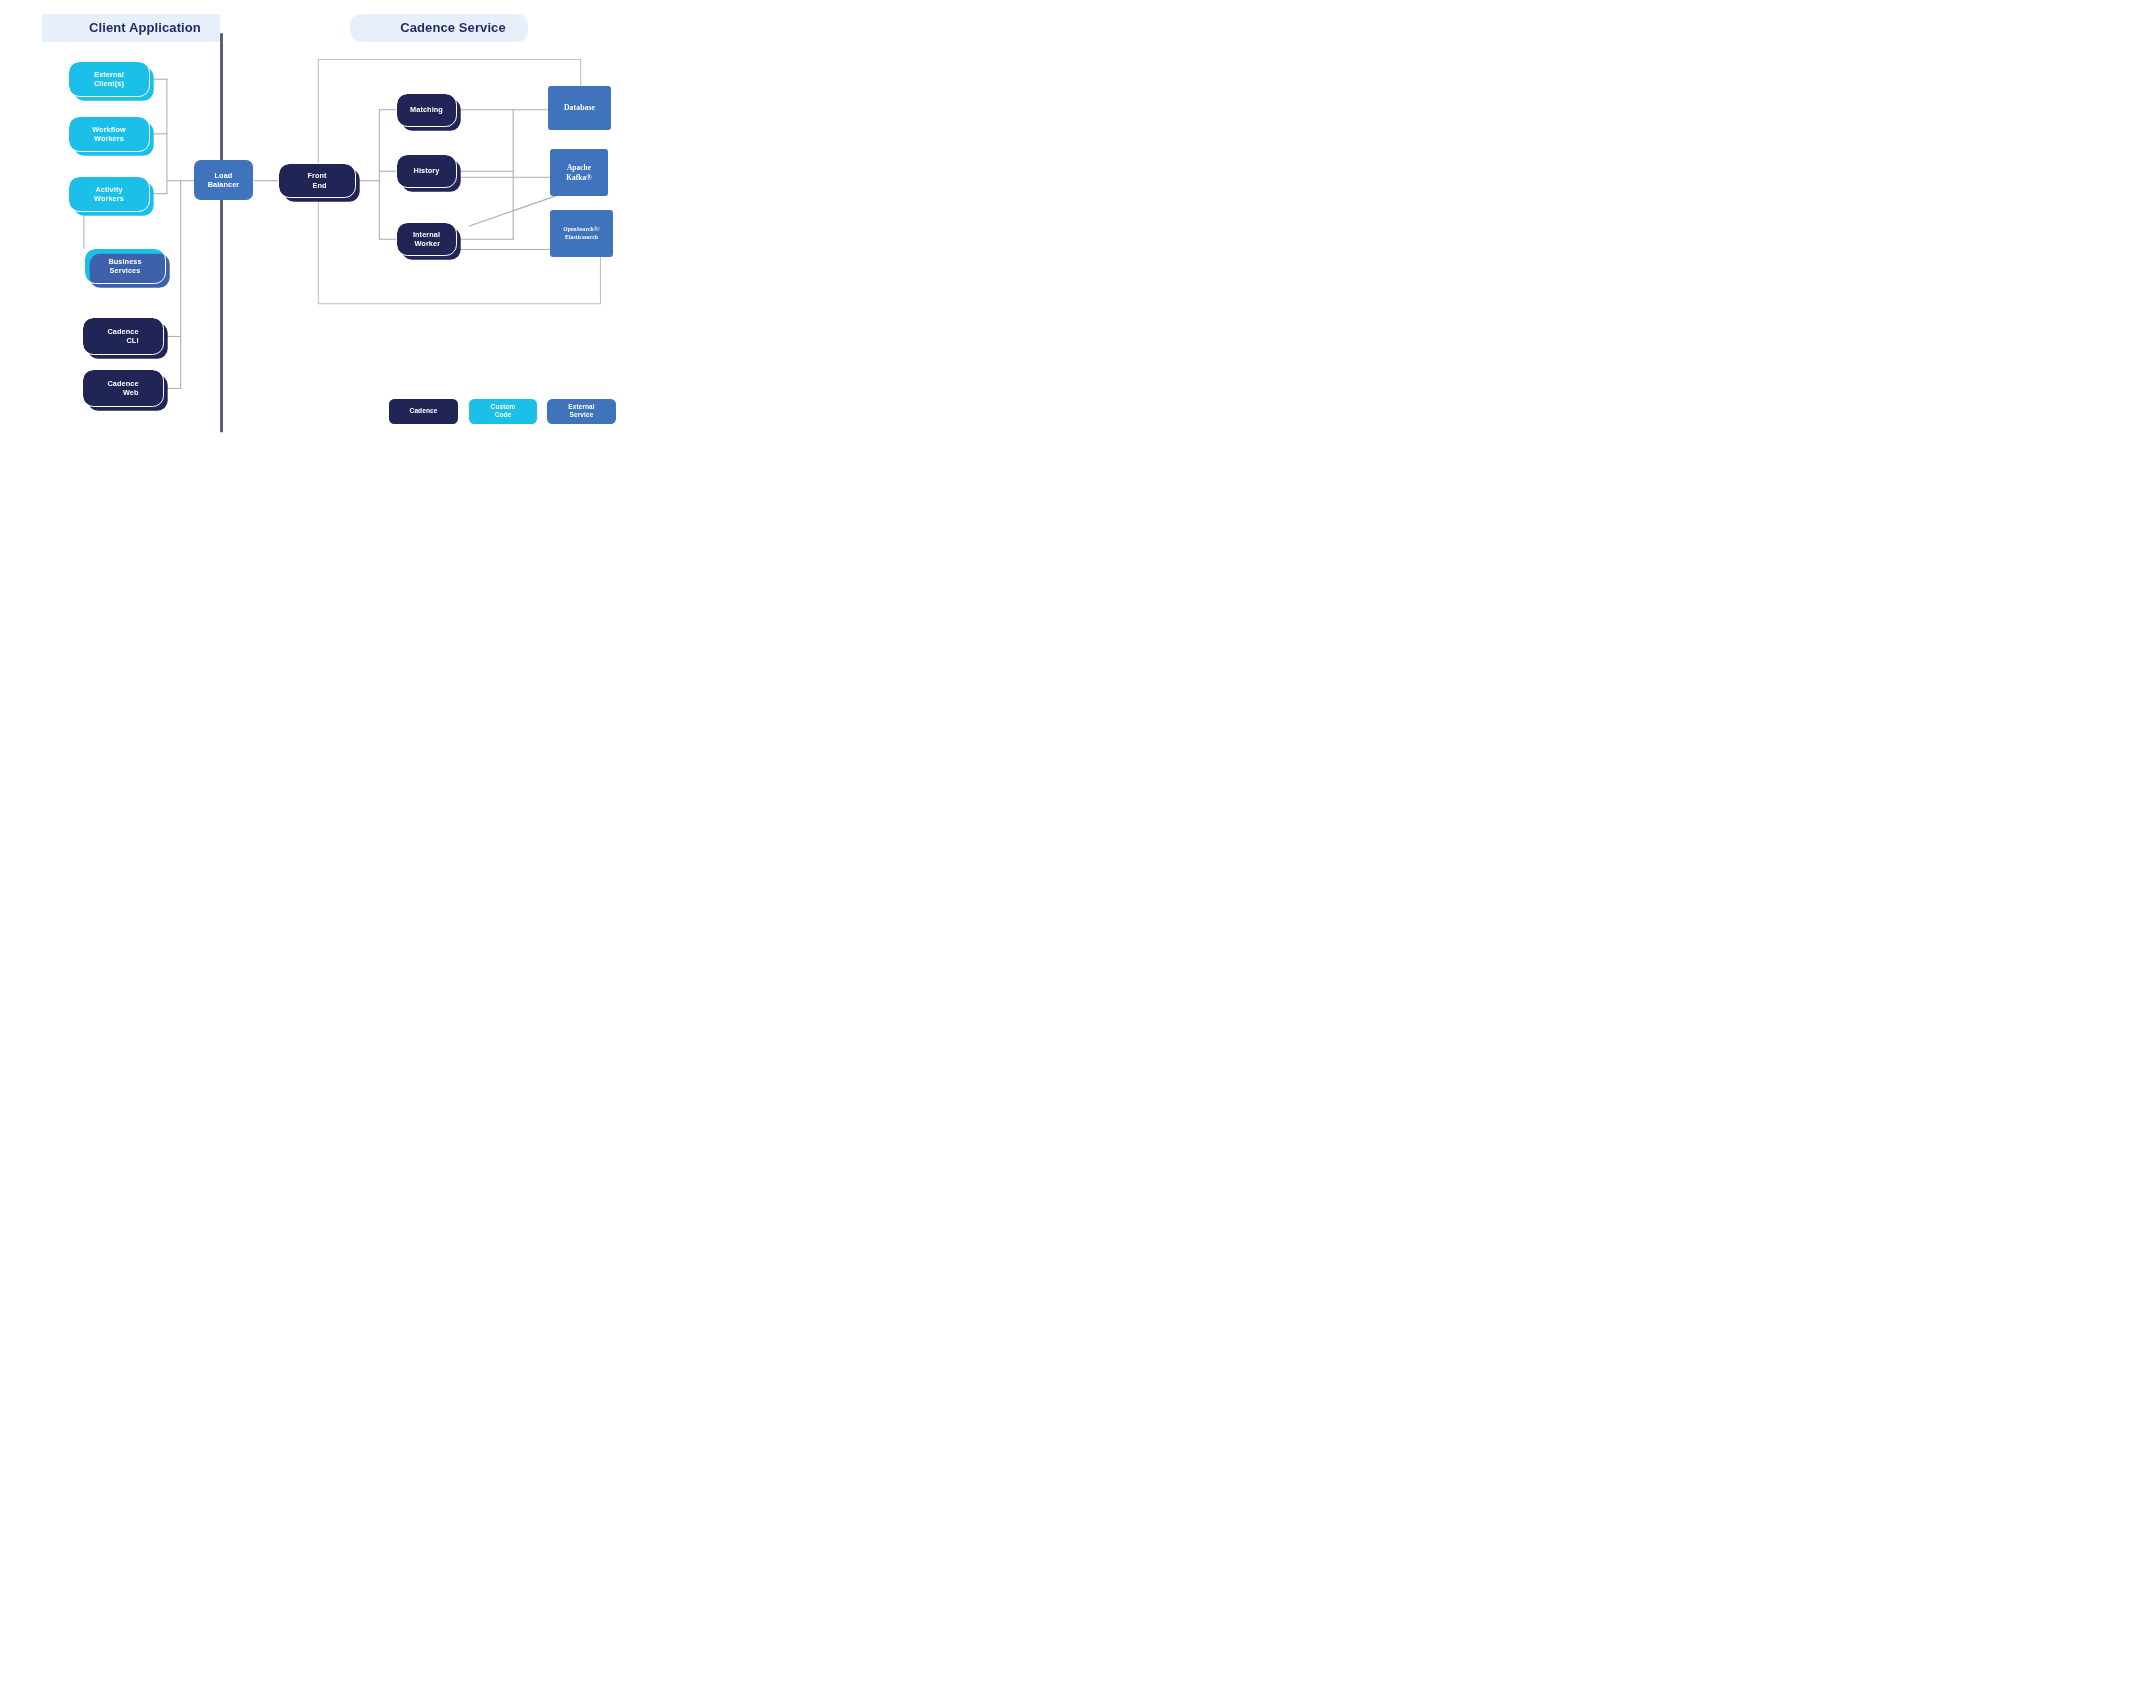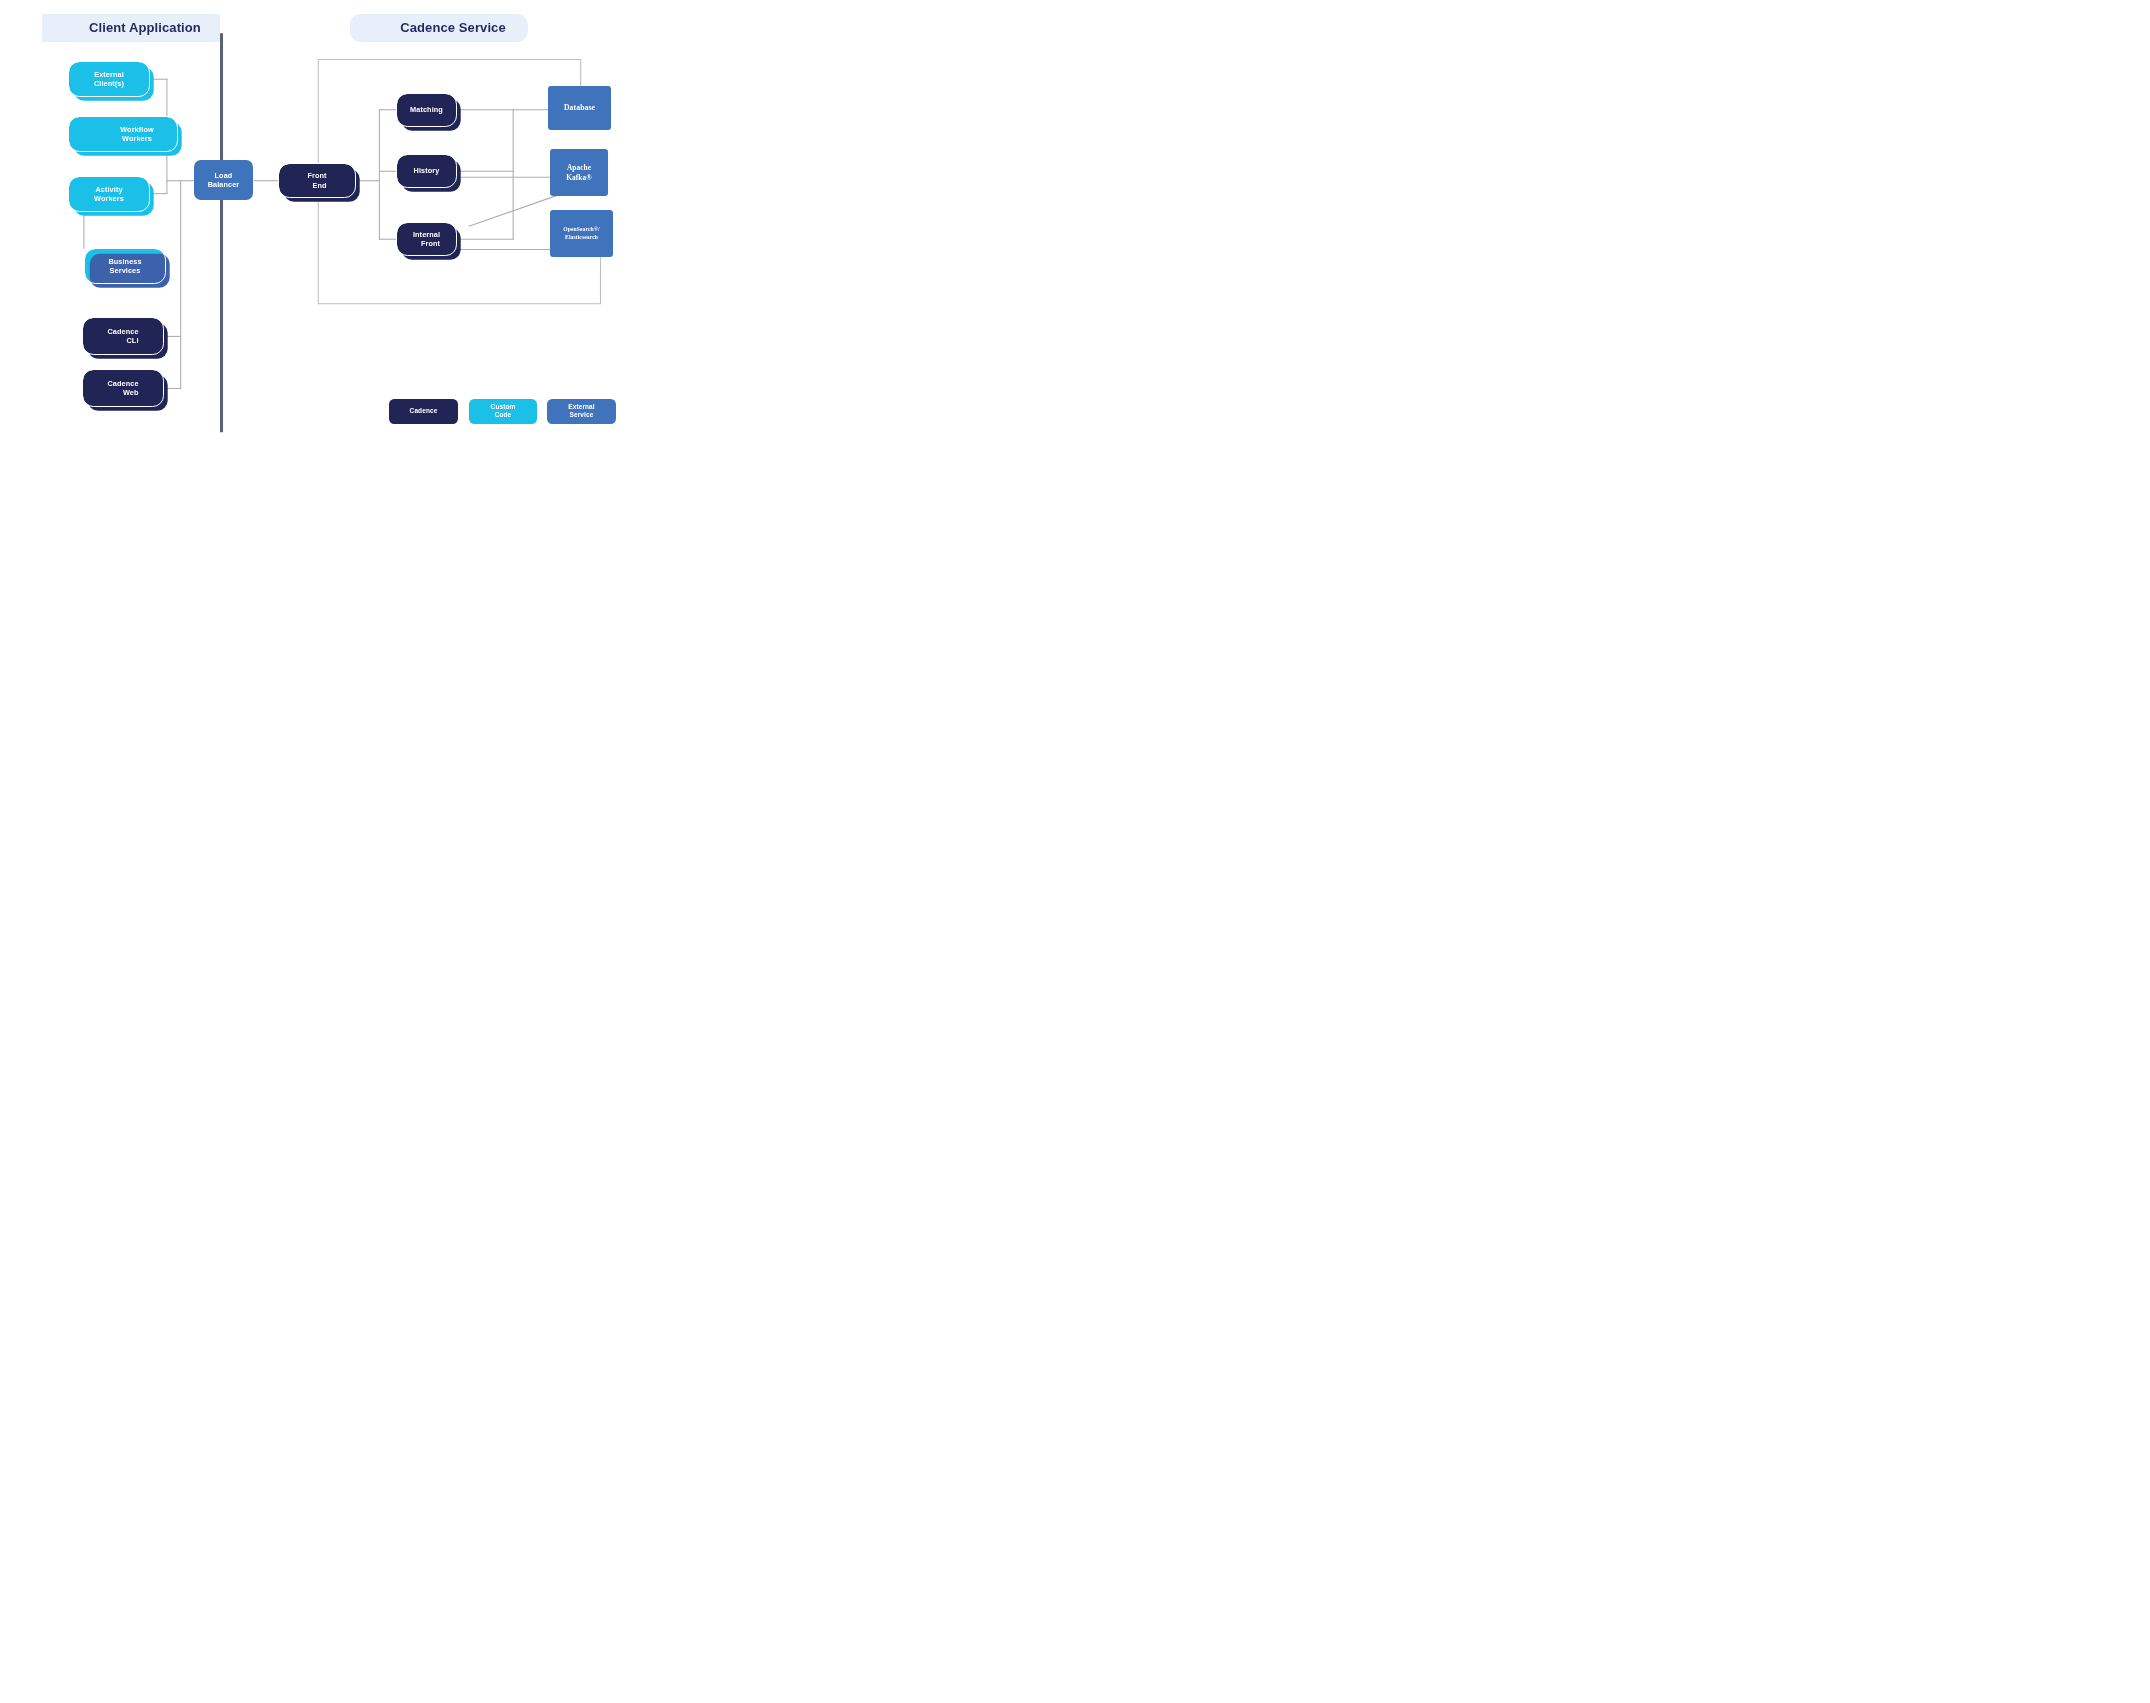--- a/index.html
+++ b/index.html
@@ -76,21 +76,21 @@
     <span>Client Application</span>
   </div>
   <div class="title" style="left:350px;top:13.8px;width:150px;border-radius:11px;">
     <span>Cadence Service</span>
   </div>
 
   <div class="node cyan shadowed" style="left:69px;top:62px;width:80px;height:34px;justify-content:center;">
     <span class="lbl">External
 Client(s)</span>
   </div>
-  <div class="node cyan shadowed" style="left:69px;top:117px;width:80px;height:34px;padding-left:28px;">
+  <div class="node cyan shadowed" style="left:69px;top:117px;width:80px;height:34px;">
     <span class="lbl">Workflow
 Workers</span>
   </div>
   <div class="node cyan shadowed" style="left:69px;top:177px;width:80px;height:34px;">
     <span class="lbl">Activity
 Workers</span>
   </div>
   <div class="node cyan blue-shadow shadowed" style="left:69px;top:249px;width:80px;height:34px;margin-left:16px;">
     <span class="lbl">Business
 Services</span>
@@ -114,21 +114,21 @@
   </div>
 
   <div class="node navy shadowed" style="left:397px;top:94px;width:59px;height:32px;">
     <span class="lbl">Matching</span>
   </div>
   <div class="node navy shadowed" style="left:397px;top:155px;width:59px;height:32px;">
     <span class="lbl">History</span>
   </div>
   <div class="node navy shadowed" style="left:397px;top:223px;width:59px;height:32px;">
     <span class="lbl">Internal
-Front</span>
+Worker</span>
   </div>
 
   <div class="node blue round18" style="left:548px;top:86px;width:63px;height:44px;">
     <span class="lbl big">Database</span>
   </div>
   <div class="node blue round18" style="left:550px;top:149px;width:58px;height:47px;">
     <span class="lbl">Apache
 Kafka®</span>
   </div>
   <div class="node blue round18" style="left:550px;top:210px;width:63px;height:47px;">

